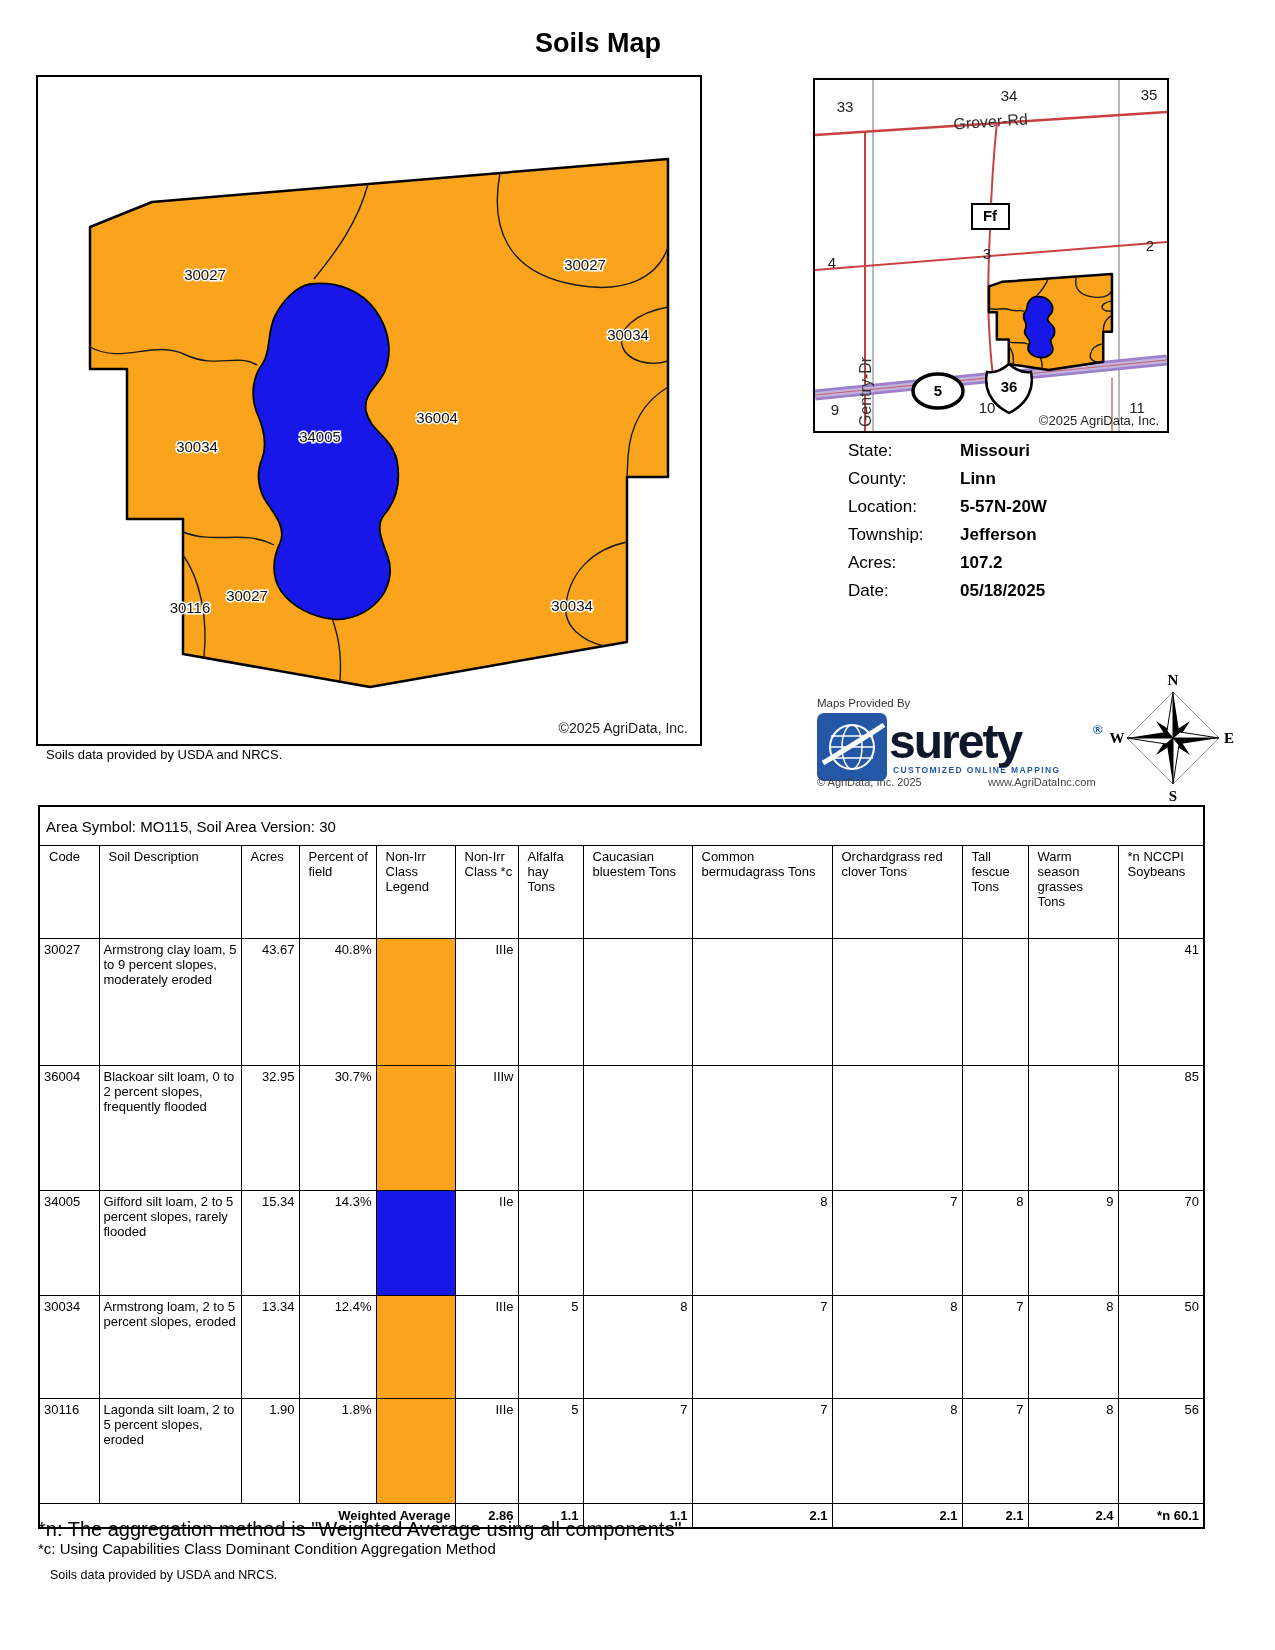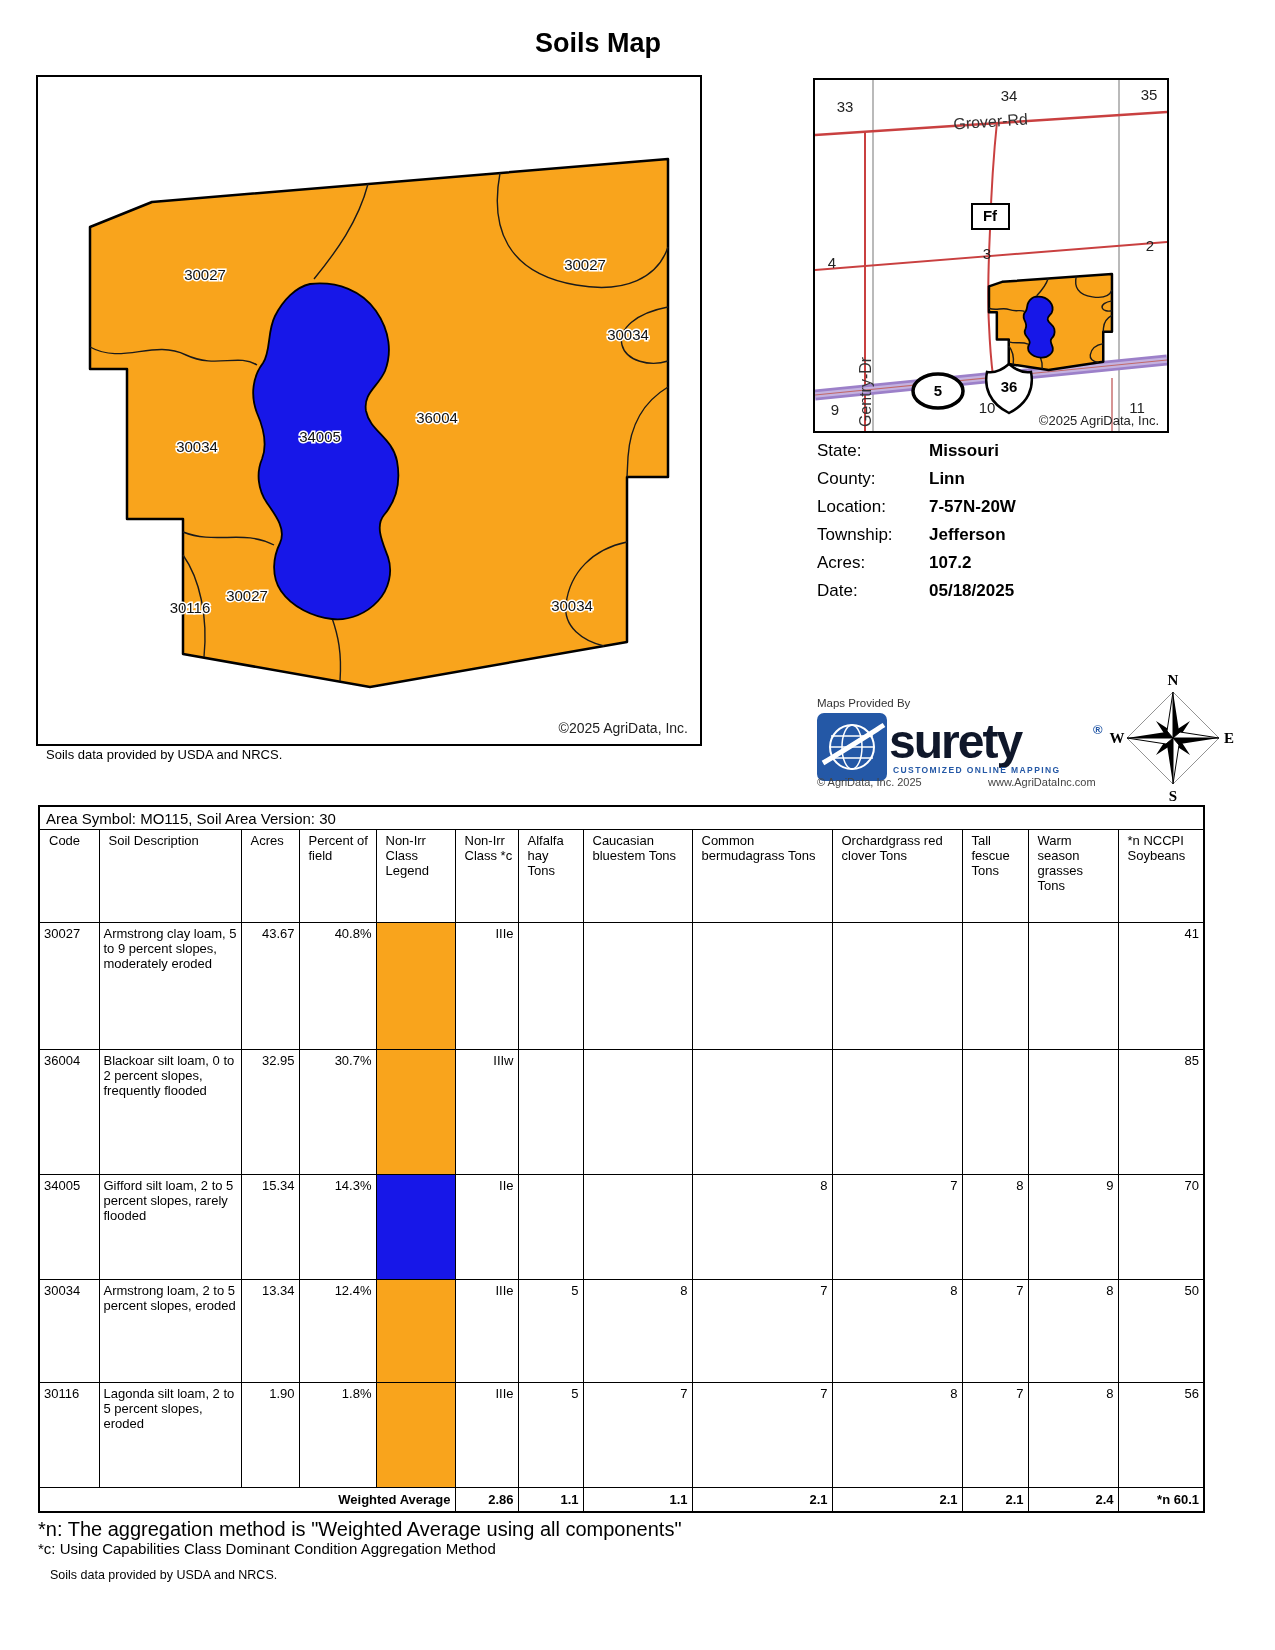--- a/index.html
+++ b/index.html
@@ -9,41 +9,41 @@
   
   #title{left:438px;top:28px;width:320px;text-align:center;font-size:27px;font-weight:bold;}
   
   #mainmap-frame{left:36px;top:75px;width:662px;height:667px;border:2px solid #000;background:#fff;}
   #map-caption{left:46px;top:747px;font-size:13px;}
   
   #locator-frame{left:813px;top:78px;width:352px;height:351px;border:2px solid #000;background:#fff;}
   
   #info{left:817px;top:437px;font-size:17px;}
   .info-row{height:28px;line-height:28px;}
-  .info-label{display:inline-block;width:112px;}
+  .info-label{display:inline-block;width:112px;margin-left:31px;}
   .info-value{font-weight:bold;}
   
   #provided-by{left:817px;top:697px;font-size:11.5px;color:#333;}
   #surety-logo-box{left:817px;top:713px;}
   #surety-word{left:889px;top:716px;font-size:48px;font-weight:bold;color:#0f172a;letter-spacing:-2px;line-height:52px;}
   #surety-reg{left:1093px;top:722px;font-size:13px;font-weight:bold;color:#2458A6;}
   #surety-tagline{left:893px;top:765px;font-size:8.5px;font-weight:bold;color:#2458A6;letter-spacing:1.4px;}
   #brand-copyright{left:817px;top:776px;font-size:11px;color:#444;}
   #brand-website{left:988px;top:776px;font-size:11px;color:#444;}
   
   #compass{left:1103px;top:660px;overflow:visible;}
   
   #soil-table-wrap{left:38px;top:805px;width:1165px;}
   table.soil{border-collapse:collapse;table-layout:fixed;width:1165px;border:2px solid #000;font-size:13px;}
   table.soil th, table.soil td{border:1.5px solid #000;vertical-align:top;padding:3px 4px;overflow:hidden;}
   table.soil th{text-align:left;font-weight:normal;}
   td.num{text-align:right;}
   td[data-color="orange"]{background:#F9A41C;}
   td[data-color="blue"]{background:#1717E8;}
-  tr.area-row td{font-size:15px;padding:0 6px;height:22px;vertical-align:middle;}
+  tr.area-row td{font-size:15px;padding:8px 6px;height:22px;vertical-align:middle;}
   tr.hdr th{height:86px;padding-left:9px;}
   tr.r1{height:127px;} tr.r2{height:125px;} tr.r3{height:105px;} tr.r4{height:103px;} tr.r5{height:105px;}
   tr.wavg{height:24px;}
   tr.wavg td{vertical-align:middle;font-weight:bold;}
   
   #fn1{left:38px;top:1518px;font-size:20px;}
   #fn2{left:38px;top:1540px;font-size:15px;}
   #fn3{left:50px;top:1568px;font-size:12.5px;}
   
   .soil-label{font-family:"Liberation Sans",sans-serif;font-size:15px;fill:#111;paint-order:stroke;stroke:#fff;stroke-width:3px;text-anchor:middle;}
@@ -154,21 +154,21 @@
   </div>
 
   <div id="info" class="abs">
     <div class="info-row">
       <span class="info-label">State:</span><span class="info-value">Missouri</span>
     </div>
     <div class="info-row">
       <span class="info-label">County:</span><span class="info-value">Linn</span>
     </div>
     <div class="info-row">
-      <span class="info-label">Location:</span><span class="info-value">7-57N-20W</span>
+      <span class="info-label">Location:</span><span class="info-value">5-57N-20W</span>
     </div>
     <div class="info-row">
       <span class="info-label">Township:</span><span class="info-value">Jefferson</span>
     </div>
     <div class="info-row">
       <span class="info-label">Acres:</span><span class="info-value">107.2</span>
     </div>
     <div class="info-row">
       <span class="info-label">Date:</span><span class="info-value">05/18/2025</span>
     </div>

